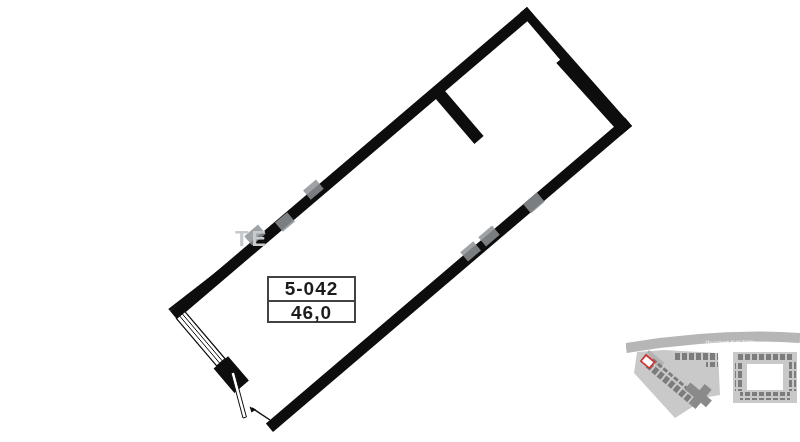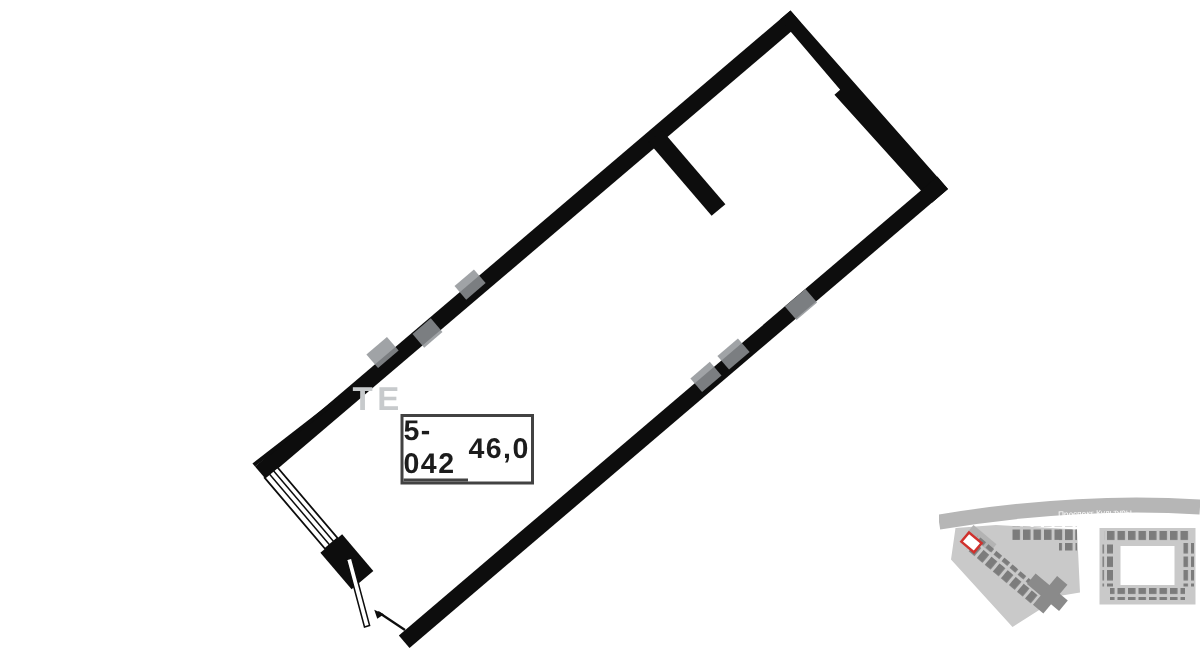--- a/index.html
+++ b/index.html
@@ -19,31 +19,31 @@
   .stage{position:relative;width:800px;height:442px;background:#fff;}
   .plan-svg{position:absolute;left:0;top:0;}
   .wall{fill:var(--wall);stroke:none;}
   .thinline{stroke:var(--wall);fill:none;}
   .glass{fill:#ffffff;stroke:var(--wall);stroke-width:1.2;}
   .leaf{fill:#ffffff;stroke:var(--wall);stroke-width:1;}
   .wm-patch{fill:var(--watermark);opacity:.85;}
   .unit-label-box{
     position:absolute;left:267px;top:276px;width:89px;height:47px;
     background:#fff;border:2px solid var(--label-border);
-    display:flex;flex-direction:row;z-index:3;
+    display:flex;flex-direction:column;z-index:3;
   }
   .unit-label-row{
     flex:1;display:flex;align-items:center;justify-content:center;
     font-size:19px;font-weight:600;color:var(--text);letter-spacing:1px;
   }
   .unit-label-row:first-child{border-bottom:2px solid var(--label-border);}
   .watermark-frag{
     position:absolute;left:235px;top:226px;z-index:2;
     font-size:22px;font-weight:700;color:var(--watermark-light);
-    letter-spacing:3px;user-select:none;margin-top:27px;
+    letter-spacing:3px;user-select:none;
   }
   .minimap{position:absolute;left:626px;top:326px;}
   .mm-foot{fill:var(--footprint);}
   .mm-road{stroke:var(--road);fill:none;}
   .mm-road-label{fill:#ffffff;font-size:5.5px;font-family:"Liberation Sans",sans-serif;}
   .mm-red{fill:#ffffff;stroke:var(--accent-red);stroke-width:1.6;}
 </style>
 </head>
 <body>
 

